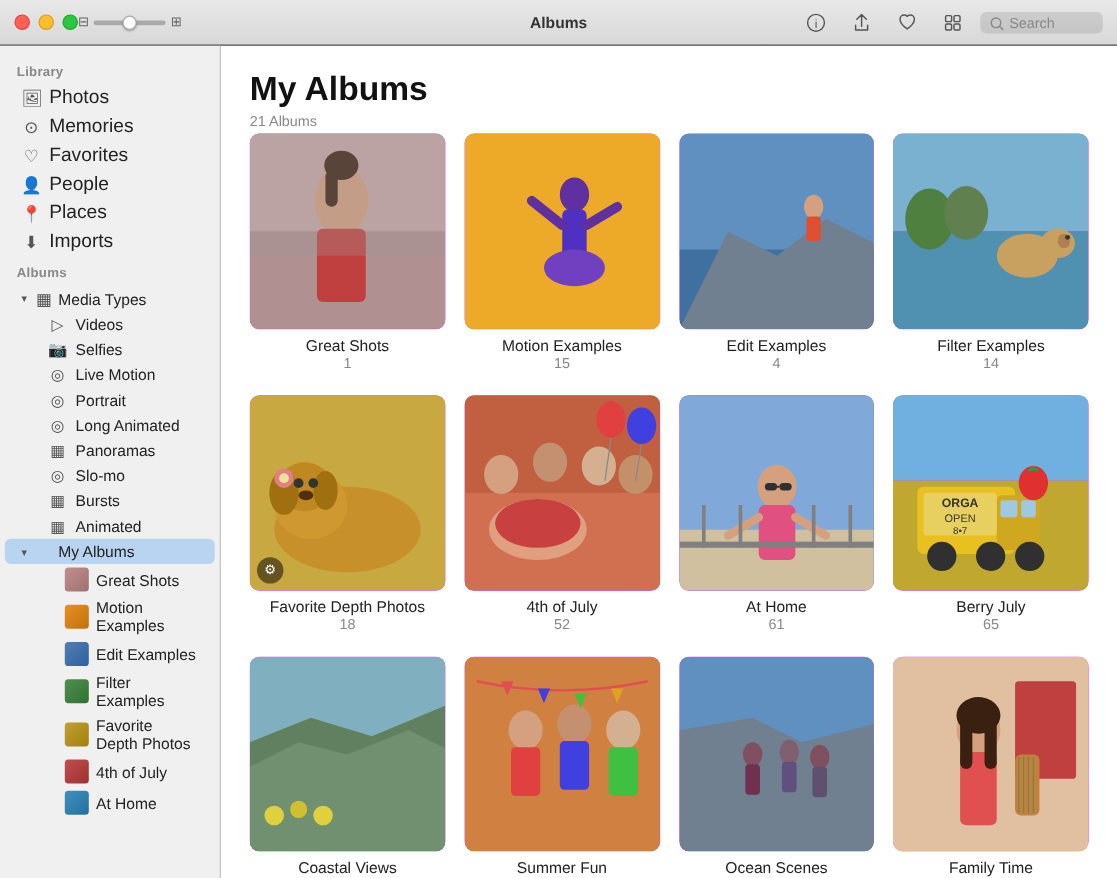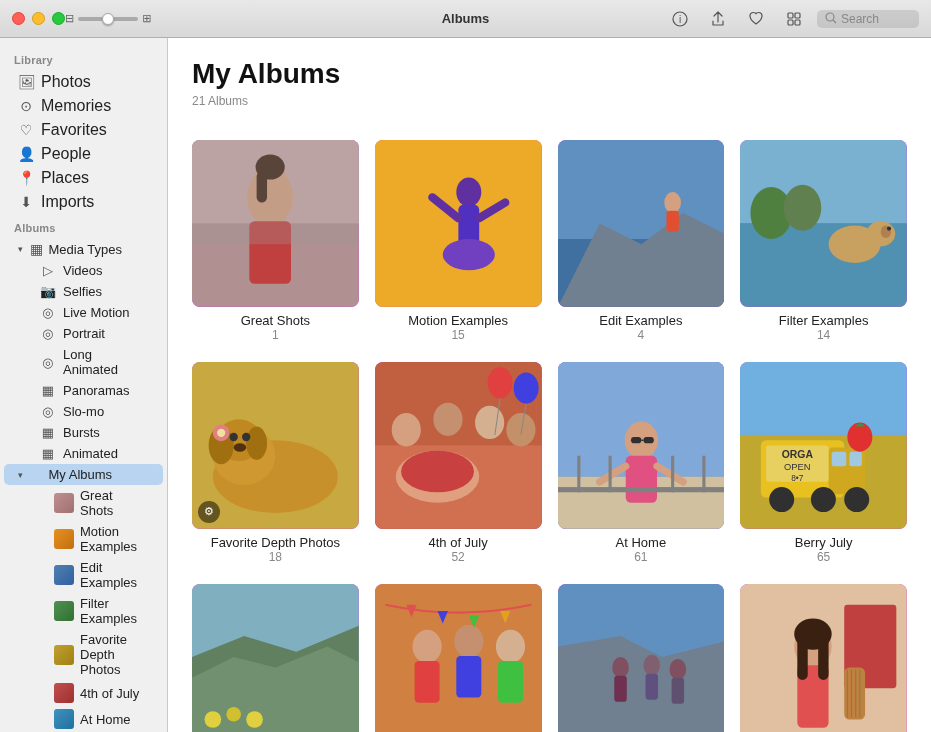--- a/index.html
+++ b/index.html
@@ -59,21 +59,21 @@
       height: 22px;
       display: flex;
       align-items: center;
       justify-content: center;
       color: #555;
       font-size: 16px;
       cursor: pointer;
     }
     .search-bar {
       display: flex;
-      align-items: flex-start;
+      align-items: flex-end;
       background: rgba(0,0,0,0.1);
       border-radius: 5px;
       padding: 2px 8px;
       gap: 4px;
       min-width: 90px;
     }
     .search-bar input {
       border: none;
       background: transparent;
       font-size: 12px;
@@ -85,21 +85,21 @@
 
     
     .main-layout {
       display: flex;
       flex: 1;
       overflow: hidden;
     }
 
     
     .sidebar {
-      width: 168px;
+      width: 184px;
       background: #f0f0f0;
       border-right: 1px solid #c8c8c8;
       overflow-y: auto;
       flex-shrink: 0;
       padding: 8px 0;
     }
     .sidebar-section-label {
       font-size: 11px;
       font-weight: 700;
       color: #888;
@@ -199,21 +199,21 @@
     }
     .content-title {
       font-size: 28px;
       font-weight: 700;
       color: #111;
       margin-bottom: 4px;
     }
     .content-subtitle {
       font-size: 12px;
       color: #888;
-      margin-bottom: 32px;
+      margin-bottom: 3px;
     }
 
     .albums-grid {
       display: grid;
       grid-template-columns: repeat(4, 1fr);
       gap: 20px 16px;
     }
     .album-card {
       display: flex;
       flex-direction: column;

